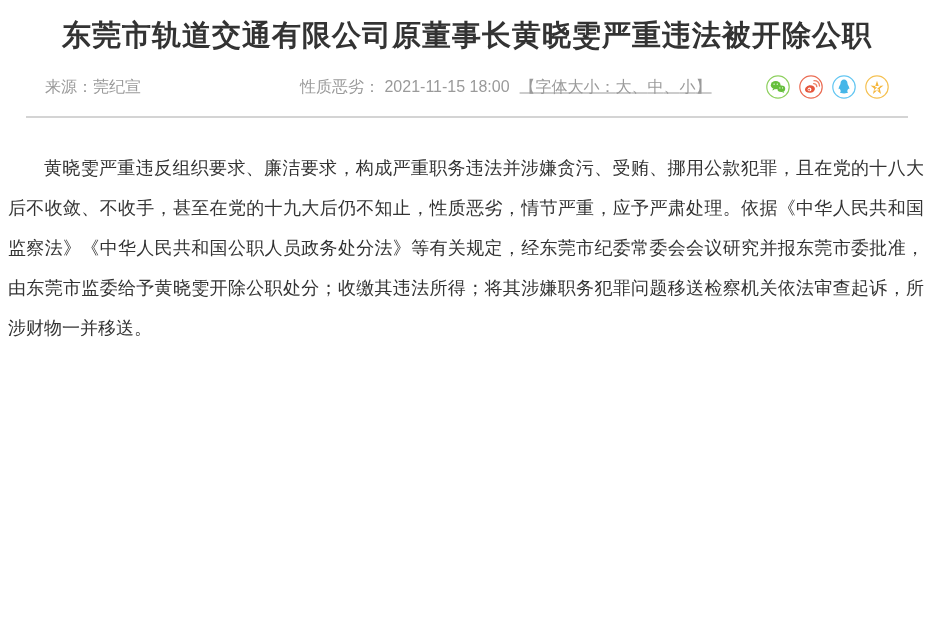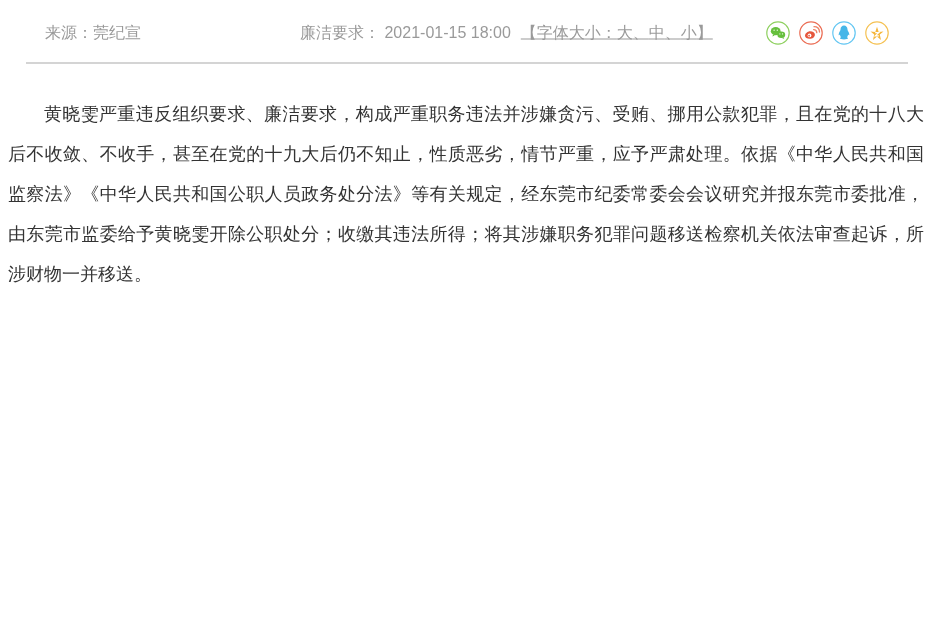--- a/index.html
+++ b/index.html
@@ -63,31 +63,32 @@
     color: #333;
     text-indent: 2em;
     text-align: justify;
   }
 </style>
 </head>
 <body>
 
 <div class="article">
 
+  <h1 class="title">东莞市轨道交通有限公司原董事长黄晓雯严重违法被开除公职</h1>
 
   <div class="meta-row">
 
     <div class="meta-source">
       <span>来源：</span><span>莞纪宣</span>
     </div>
 
     <div class="meta-center">
       <span>
-        <span>廉洁要求：</span>
-        <span>2021-01-15 18:00</span>
+        <span>性质恶劣：</span>
+        <span>2021-11-15 18:00</span>
       </span>
       <span class="fontsize-group">
         <span>【字体大小：</span><a class="fontsize-option">大</a><span>、</span><a class="fontsize-option">中</a><span>、</span><a class="fontsize-option">小</a><span>】</span>
       </span>
     </div>
 
     <div class="share-bar">
 
       <button class="share-btn" title="">
         <span>

